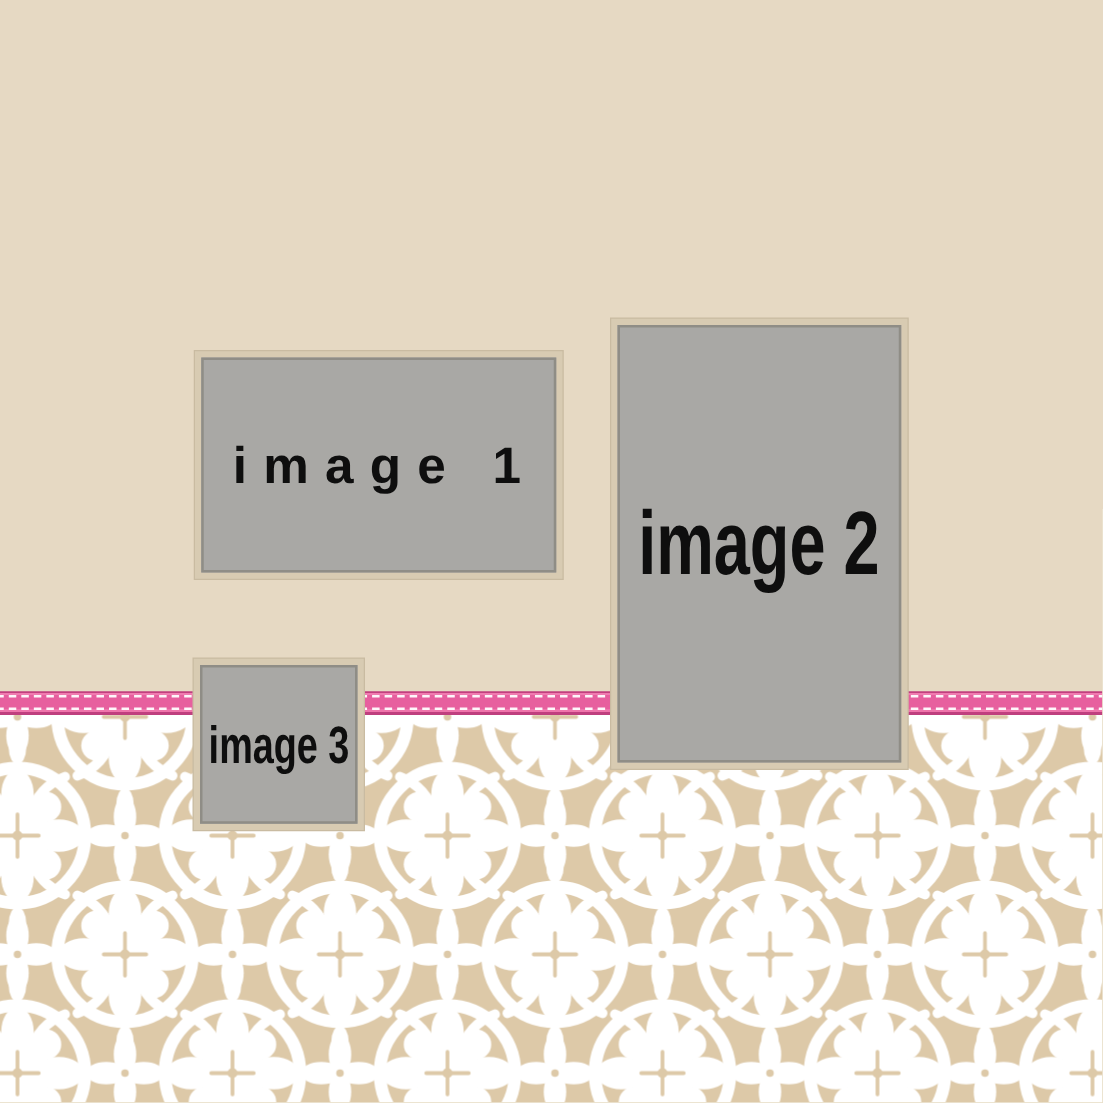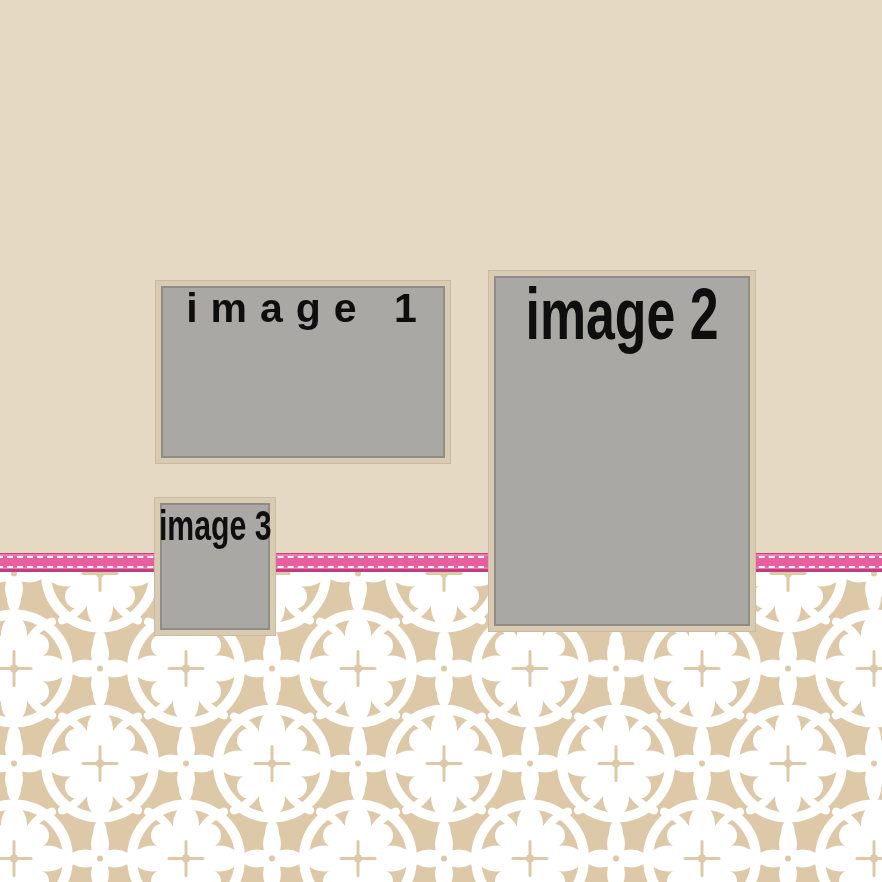--- a/index.html
+++ b/index.html
@@ -35,26 +35,26 @@
   .stitch.top{top:3px;}
   .stitch.bottom{bottom:4px;}
   
   .ph{
     position:absolute;
     z-index:3;
     background:#a9a8a5;
     border:2px solid #8f8d86;
     box-shadow:0 0 0 5px #d8cbb2, 0 0 0 6px #cabc a0;
     box-shadow:0 0 0 5px #d8cbb2, 0 0 0 6px #c9bba1;
-    display:flex;justify-content:center;
+    display:flex;align-items:center;justify-content:center;
     box-sizing:border-box;
   }
   .ph1{left:161px;top:286px;width:284px;height:172px;}
-  .ph2{left:494px;top:276px;width:256px;height:350px;}
-  .ph3{left:160px;top:503px;width:110px;height:127px;}
+  .ph2{left:494px;top:260px;width:227px;height:350px;}
+  .ph3{left:160px;top:532px;width:126px;height:127px;}
   .ph4{left:327px;top:503px;width:124px;height:127px;}
   .lbl{
     color:#0e0e0e;
     font-weight:bold;
     white-space:nowrap;
     line-height:1;
   }
   .lbl-spaced{
     font-size:41px;
     letter-spacing:13px;

